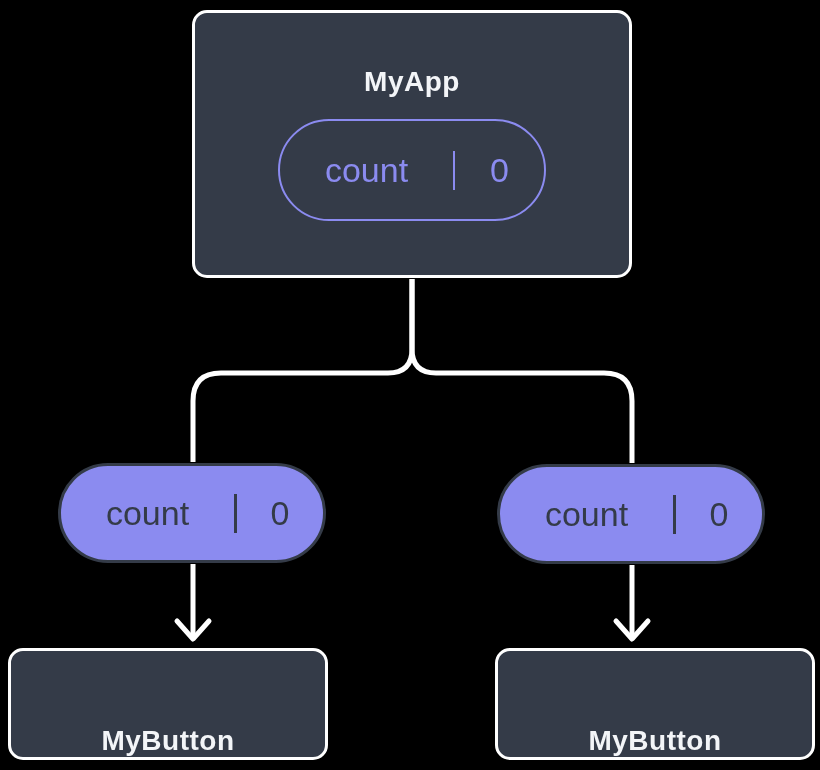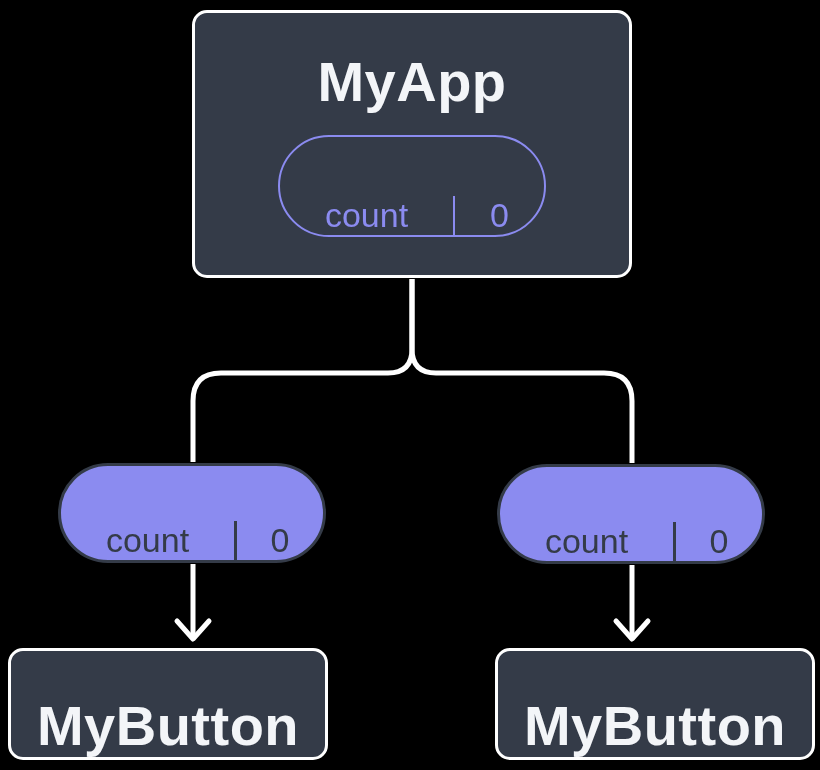--- a/index.html
+++ b/index.html
@@ -42,37 +42,37 @@
   .root-card {
     left: 192px; top: 10px;
     width: 440px; height: 268px;
     display: flex;
     flex-direction: column;
     align-items: center;
     justify-content: center;
     gap: 22px;
   }
   .node-title {
-    font-size: 56px;
+    font-size: 28px;
     font-weight: 600;
     letter-spacing: 0.5px;
     color: #f3f5f8;
     line-height: 1.1;
   }
   .leaf-card {
     display: flex;
     align-items: flex-end;
     justify-content: center;
   }
   .leaf-left  { left: 8px;   top: 648px; width: 320px; height: 112px; }
   .leaf-right { left: 495px; top: 648px; width: 320px; height: 112px; }
 
   .pill {
     display: flex;
-    align-items: flex-end;
+    align-items: center;
     box-sizing: border-box;
     border-radius: 51px;
     overflow: hidden;
     font-size: 34px;
   }
   .pill .seg {
     display: flex;
     align-items: center;
     justify-content: center;
   }

